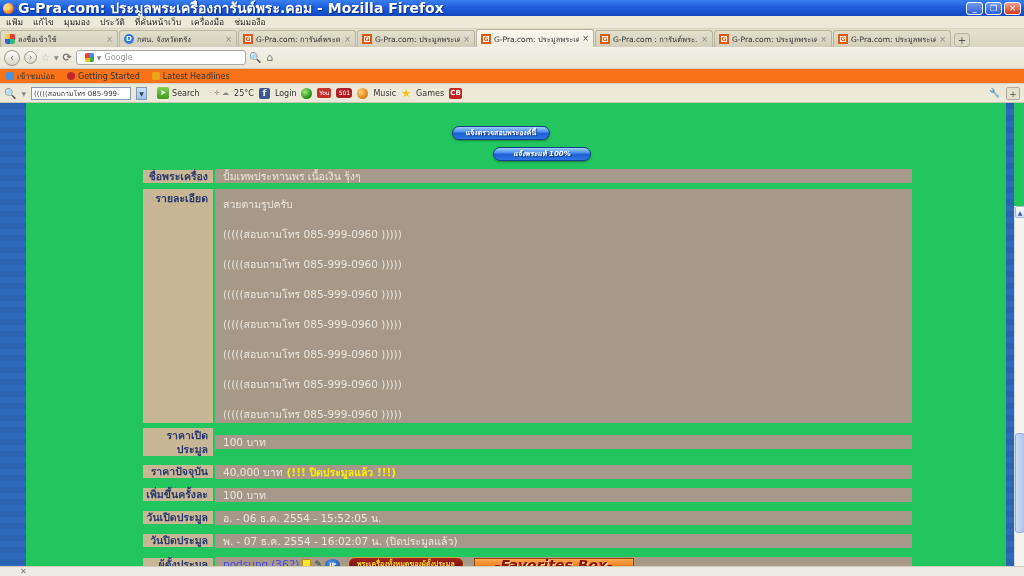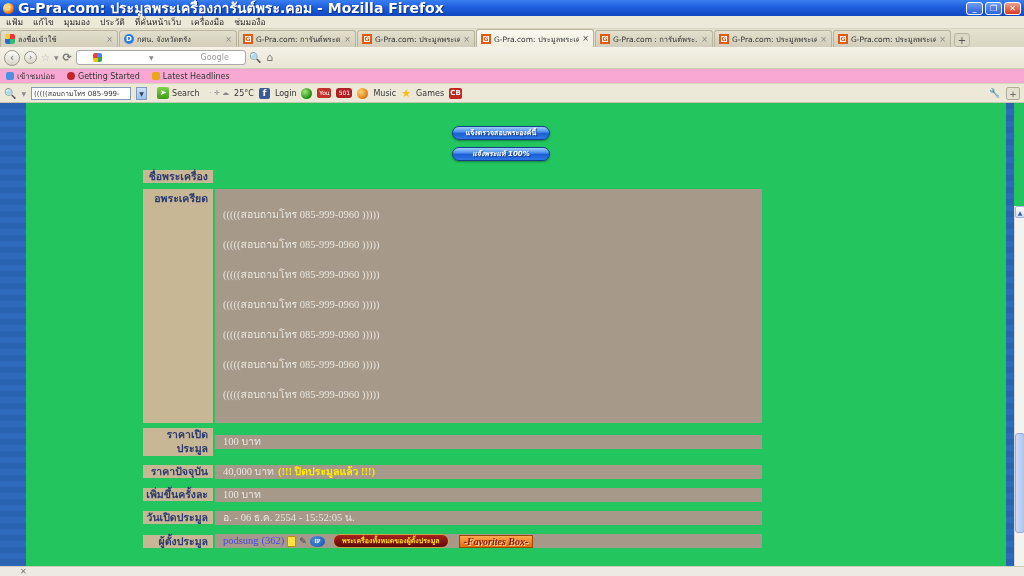--- a/index.html
+++ b/index.html
@@ -57,29 +57,29 @@
   .navarrow.fwd { width:13px; height:13px; font-size:8px; line-height:11px; }
   #urlbar { flex:0 0 auto; width:660px; height:15px; background:#fff;
     border:1px solid #a9a9a9; border-radius:3px; display:flex; align-items:center;
     gap:4px; padding:0 4px; }
   #urlbar .favicon { width:9px; height:9px; }
   #urltext { font-size:8px; color:#666; flex:1; white-space:nowrap; overflow:hidden; }
   .star { color:#b9b9b9; font-size:10px; }
   .caret { color:#8a8a8a; font-size:6px; }
   .reload { color:#777; font-size:11px; font-weight:bold; }
   #searchbox { width:170px; height:15px; background:#fff; border:1px solid #a9a9a9;
-    border-radius:3px; display:flex; align-items:center; gap:3px; padding:0 16px;justify-content:space-between; }
+    border-radius:3px; display:flex; align-items:center; gap:3px; padding:0 8px; }
   .gicon { width:9px; height:9px; background:conic-gradient(#4285f4 0 25%,#34a853 0 50%,#fbbc05 0 75%,#ea4335 0 100%); border-radius:2px; }
   #searchtext { font-size:8px; color:#9a9a9a; }
   .magn { color:#777; font-size:10px; }
   .home { color:#777; font-size:11px; }
 
   
   #bookmarksbar { position:absolute; left:0; top:69px; width:1024px; height:15px;
-    background:#f9a8d4; display:flex; align-items:center; gap:12px; padding:0 6px;
+    background:#f97316; display:flex; align-items:center; gap:12px; padding:0 6px;
     font-size:8px; color:#333; border-bottom:1px solid #d8d4c0; }
   .bmk { display:flex; align-items:center; gap:3px; }
   .bmk .bico { width:8px; height:8px; border-radius:2px; }
 
   
   #addonbar { position:absolute; left:0; top:84px; width:1024px; height:19px;
     background:#ece9d8; display:flex; align-items:center; gap:5px; padding:0 4px;
     font-size:8px; color:#333; border-bottom:1px solid #c8c4b0; }
   #addon-input { width:100px; height:13px; background:#fff; border:1px solid #7f9db9;
     font-size:7px; color:#333; display:flex; align-items:center; padding:0 2px;
@@ -113,24 +113,24 @@
     background:repeating-linear-gradient(180deg,#2a63b2 0 6px,#2e6abc 6px 12px); }
   #strip-right { position:absolute; left:1006px; top:0; width:8px; height:463px;
     background:repeating-linear-gradient(180deg,#2a63b2 0 6px,#2e6abc 6px 12px); }
 
   .pill-btn { position:absolute; left:452px; width:98px; height:14px; border-radius:8px;
     background:linear-gradient(180deg,#9fd0f8 0%,#4b8ff0 40%,#1c5fd6 55%,#2f77e4 100%);
     border:1px solid #15408f; color:#fff; font-size:7px; font-weight:bold;
     text-align:center; line-height:12px; text-shadow:1px 1px 1px #123c86;
     box-shadow:0 1px 2px rgba(0,0,0,.35); white-space:nowrap; overflow:hidden; }
   #pill1 { top:23px; }
-  #pill2 { top:44px; font-style:italic; }
-
-  
-  #auction { position:absolute; left:143px; top:62px; width:619px;font-family:Liberation Serif, serif; }
+  #pill2 { top:44px; font-style:italic;margin-left:41px; }
+
+  
+  #auction { position:absolute; left:143px; top:62px; width:769px; }
   .arow { display:flex; margin-bottom:2px; }
   .lcell { width:70px; background:#c7b795; color:#2b3a70; font-weight:bold;
     font-size:10.5px; text-align:right; padding:3px 5px 0 2px; line-height:13px; }
   .ccell { flex:1; margin-left:2px; background:#a6998a; color:#e9e5dd;
     font-size:10.5px; padding:3px 6px 0 8px; line-height:14px; }
   .rc { display:flex; align-items:center; }
   .rc .lcell, .rc .ccell { padding-top:0; display:flex; align-items:center; }
   .rc .lcell { justify-content:flex-end; }
   #row-name   { height:22px; }
   #row-detail { height:234px; }
@@ -149,23 +149,23 @@
   .ico-card { width:9px; height:11px; background:#ffe23a; border:1px solid #b89000;
     border-radius:1px; }
   .ico-pen { color:#3a3a3a; font-size:9px; }
   .ico-ip { min-width:15px; height:11px; background:radial-gradient(circle at 40% 35%,#4a90e0,#1b4fa0);
     border-radius:50%; color:#fff; font-size:6px; line-height:11px; text-align:center;
     font-weight:bold; padding:0 2px; }
   .btn-darkred { display:inline-block; margin-left:8px; height:14px; padding:0 8px;
     border-radius:7px; background:linear-gradient(180deg,#a8231c,#5e0a08);
     border:1px solid #caa24a; color:#ffd92a; font-size:7px; line-height:12px;
     font-weight:bold; vertical-align:middle; white-space:nowrap; }
-  .btn-fav { display:inline-block; margin-left:10px; height:13px; padding:0 4px;
+  .btn-fav { display:inline-block; margin-left:10px; height:13px; padding:0 20px;
     background:linear-gradient(180deg,#ffa94d,#e06a10);
-    border:1px solid #9a4a00; color:#8a1408; font-size:10px; line-height:12px;
+    border:1px solid #9a4a00; color:#8a1408; font-size:14px; line-height:12px;
     font-weight:bold; font-style:italic; vertical-align:middle;
     text-shadow:1px 1px 0 #ffd9a0; white-space:nowrap; }
 
   
   #scrollbar { position:absolute; left:1014px; top:103px; width:10px; height:463px;
     background:#f3f3ef; border-left:1px solid #d8d8d2; }
   .sbtn { position:absolute; left:0; width:10px; height:12px;
     background:linear-gradient(180deg,#fdfdfb,#d0dcf4); border:1px solid #a8b8dc;
     color:#3a5aa8; font-size:6px; text-align:center; line-height:11px; border-radius:2px; }
   #sb-up { top:0; }
@@ -306,25 +306,27 @@
   <div id="strip-left"></div>
   <div id="strip-right"></div>
 
   <div id="pill1" class="pill-btn">แจ้งตรวจสอบพระองค์นี้</div>
   <div id="pill2" class="pill-btn">แจ้งพระแท้ 100%</div>
 
   <div id="auction">
 
     <div class="arow rc" id="row-name">
       <div class="lcell">ชื่อพระเครื่อง</div>
+      <div class="ccell">ปั้มเทพประทานพร  เนื้อเงิน  รุ้งๆ</div>
     </div>
 
     <div class="arow" id="row-detail">
-      <div class="lcell">อพระเครียด</div>
+      <div class="lcell">รายละเอียด</div>
       <div class="ccell">
+        <p class="first">สวยตามรูปครับ</p>
         <p>(((((สอบถามโทร  085-999-0960  )))))</p>
         <p>(((((สอบถามโทร  085-999-0960  )))))</p>
         <p>(((((สอบถามโทร  085-999-0960  )))))</p>
         <p>(((((สอบถามโทร  085-999-0960  )))))</p>
         <p>(((((สอบถามโทร  085-999-0960  )))))</p>
         <p>(((((สอบถามโทร  085-999-0960  )))))</p>
         <p>(((((สอบถามโทร  085-999-0960  )))))</p>
       </div>
     </div>
 
@@ -347,20 +349,24 @@
     <div class="arow rc" id="row-inc">
       <div class="lcell">เพิ่มขึ้นครั้งละ</div>
       <div class="ccell">100 บาท</div>
     </div>
 
     <div class="arow rc" id="row-odate">
       <div class="lcell">วันเปิดประมูล</div>
       <div class="ccell">อ. - 06 ธ.ค. 2554 - 15:52:05 น.</div>
     </div>
 
+    <div class="arow rc" id="row-cdate">
+      <div class="lcell">วันปิดประมูล</div>
+      <div class="ccell">พ. - 07 ธ.ค. 2554 - 16:02:07 น. (ปิดประมูลแล้ว)</div>
+    </div>
 
     <div class="arow rc" id="row-seller">
       <div class="lcell">ผู้ตั้งประมูล</div>
       <div class="ccell">
         <span class="seller-link">podsung</span>
         <span class="seller-link" style="margin-left:3px">(362)</span>
         <span class="mini-ico ico-card"></span>
         <span class="mini-ico ico-pen">✎</span>
         <span class="mini-ico ico-ip">IP</span>
         <span class="btn-darkred">พระเครื่องทั้งหมดของผู้ตั้งประมูล</span>

